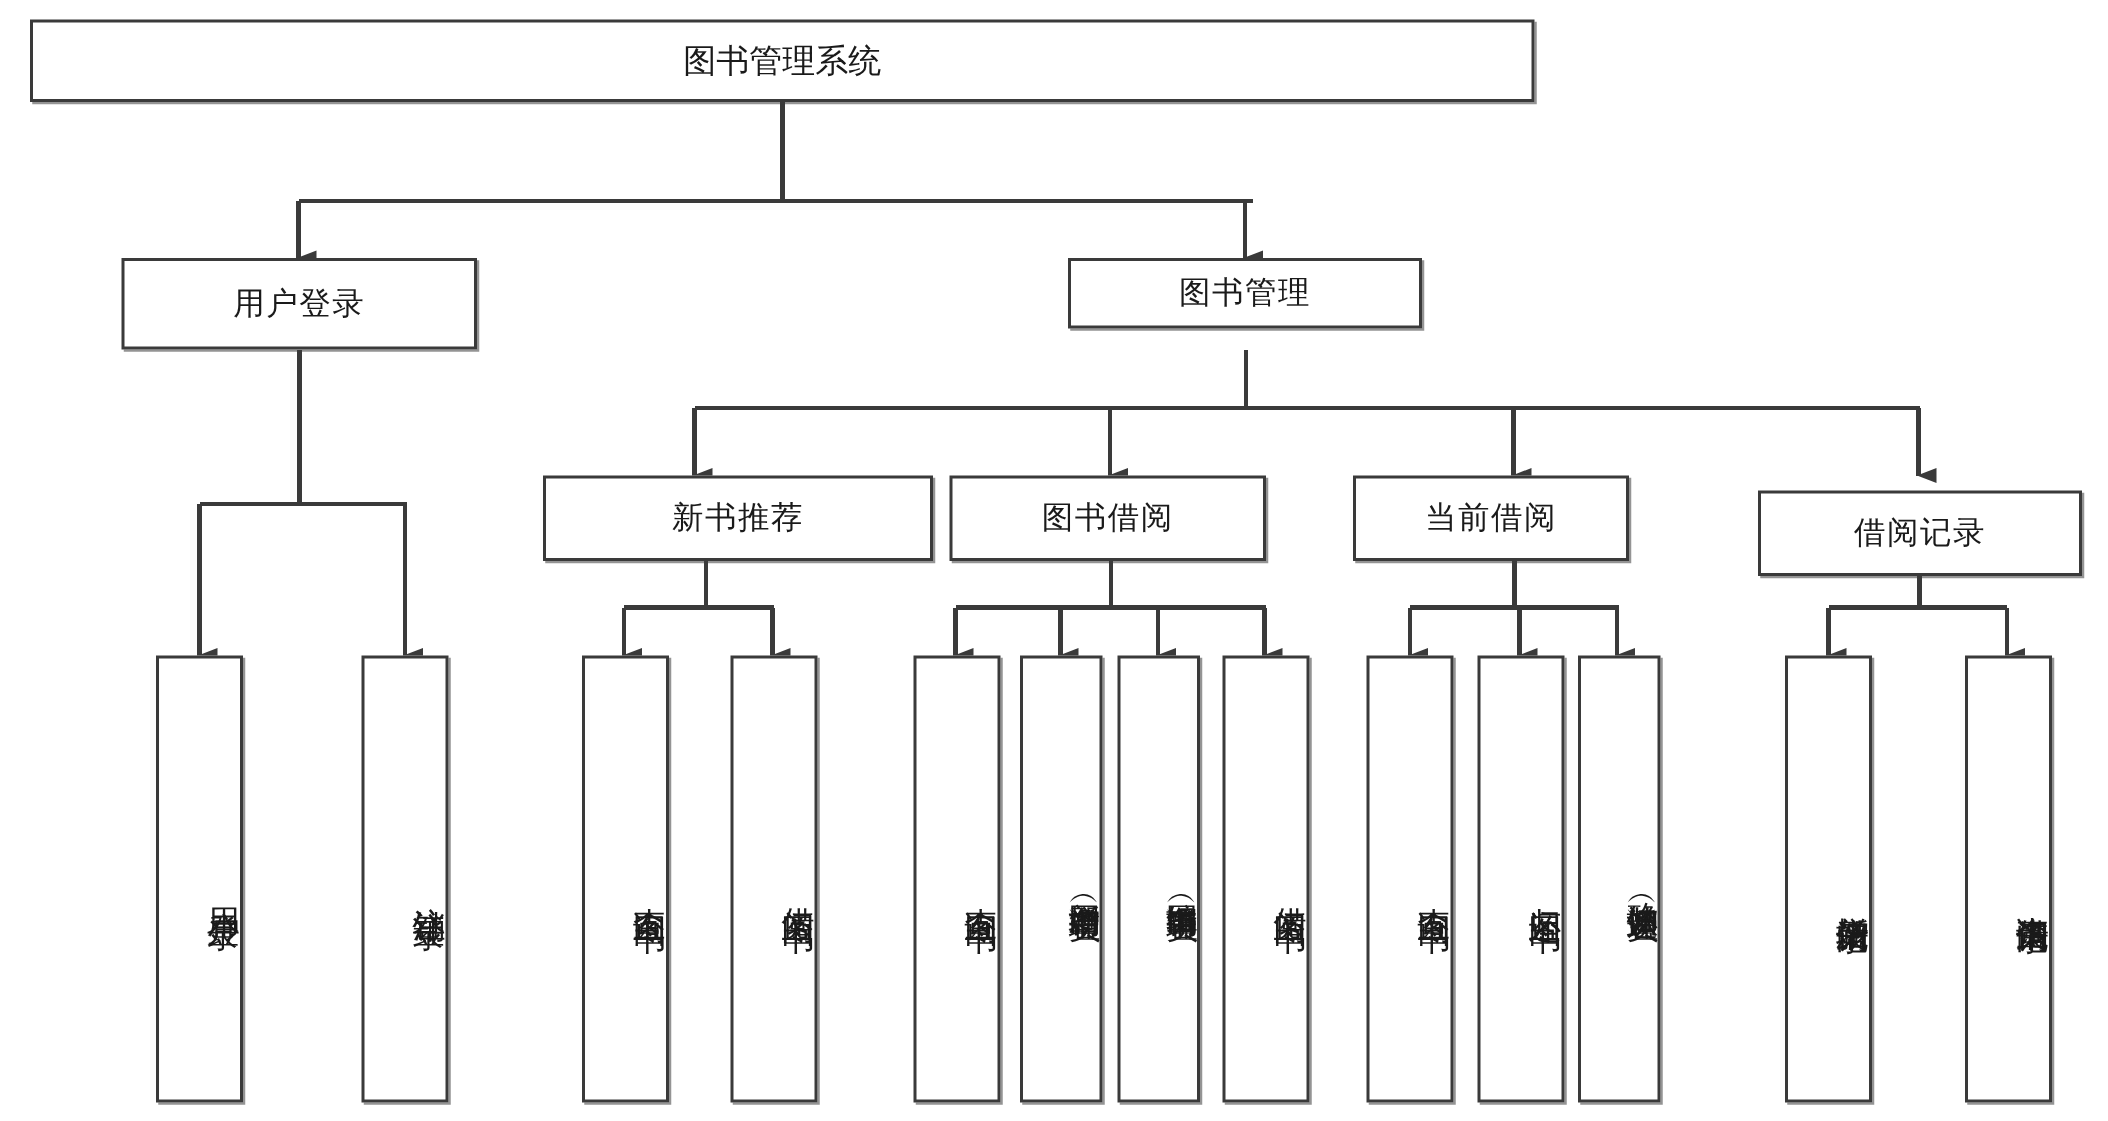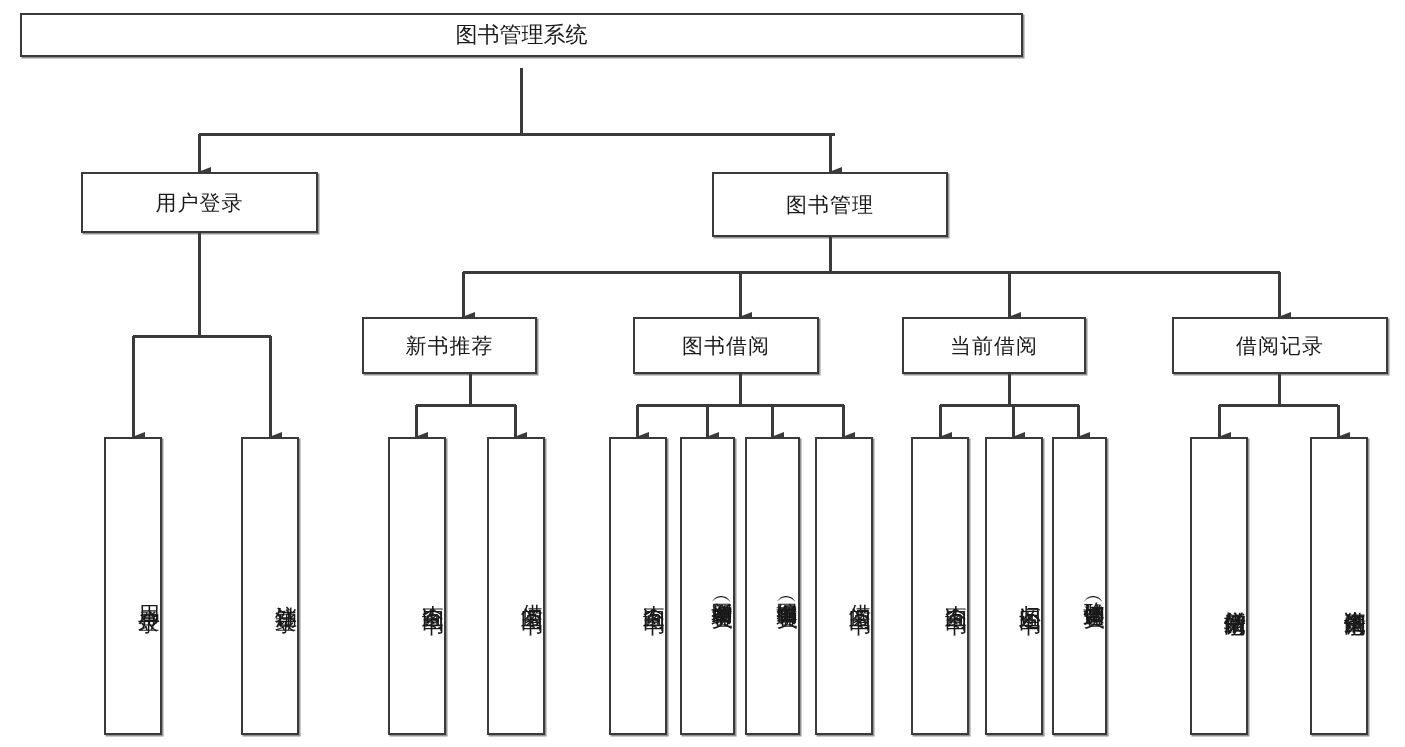--- a/index.html
+++ b/index.html
@@ -124,41 +124,41 @@
       <path d="M1013,405 L1013,437" marker-end="url(#arrowDown)"></path>
       <path d="M1078,405 L1078,437" marker-end="url(#arrowDown)"></path>
 
       <path d="M1279.5,374 L1279.5,405"></path>
       <path d="M1219,405 L1338,405"></path>
       <path d="M1219,405 L1219,437" marker-end="url(#arrowDown)"></path>
       <path d="M1338,405 L1338,437" marker-end="url(#arrowDown)"></path>
     </g>
   </svg>
 
-  <div class="node root" style="left:20px; top:13px; width:1003px; height:44px;">
+  <div class="node root" style="left:20px; top:13px; width:1003px; height:55px;">
     <span>图书管理系统</span>
   </div>
 
   <div class="node h" style="left:81px; top:172px; width:237px; height:61px;">
     <span>用户登录</span>
   </div>
-  <div class="node h" style="left:712px; top:172px; width:236px; height:65px;">
+  <div class="node h" style="left:712px; top:172px; width:236px; height:47px;">
     <span>图书管理</span>
   </div>
 
-  <div class="node h" style="left:362px; top:317px; width:175px; height:57px;">
+  <div class="node h" style="left:362px; top:317px; width:260px; height:57px;">
     <span>新书推荐</span>
   </div>
-  <div class="node h" style="left:633px; top:317px; width:186px; height:57px;align-items:center;">
+  <div class="node h" style="left:633px; top:317px; width:211px; height:57px;align-items:center;">
     <span>图书借阅</span>
   </div>
   <div class="node h" style="left:902px; top:317px; width:184px; height:57px;">
     <span>当前借阅</span>
   </div>
-  <div class="node h" style="left:1172px; top:317px; width:216px; height:57px;">
+  <div class="node h" style="left:1172px; top:327px; width:216px; height:57px;">
     <span>借阅记录</span>
   </div>
 
   <div class="node leaf" style="left:104px; top:437px; width:58px; height:298px;">
     <span class="vtext">用户登录</span>
   </div>
   <div class="node leaf" style="left:241px; top:437px; width:58px; height:298px;">
     <span class="vtext">注销登录</span>
   </div>
 

